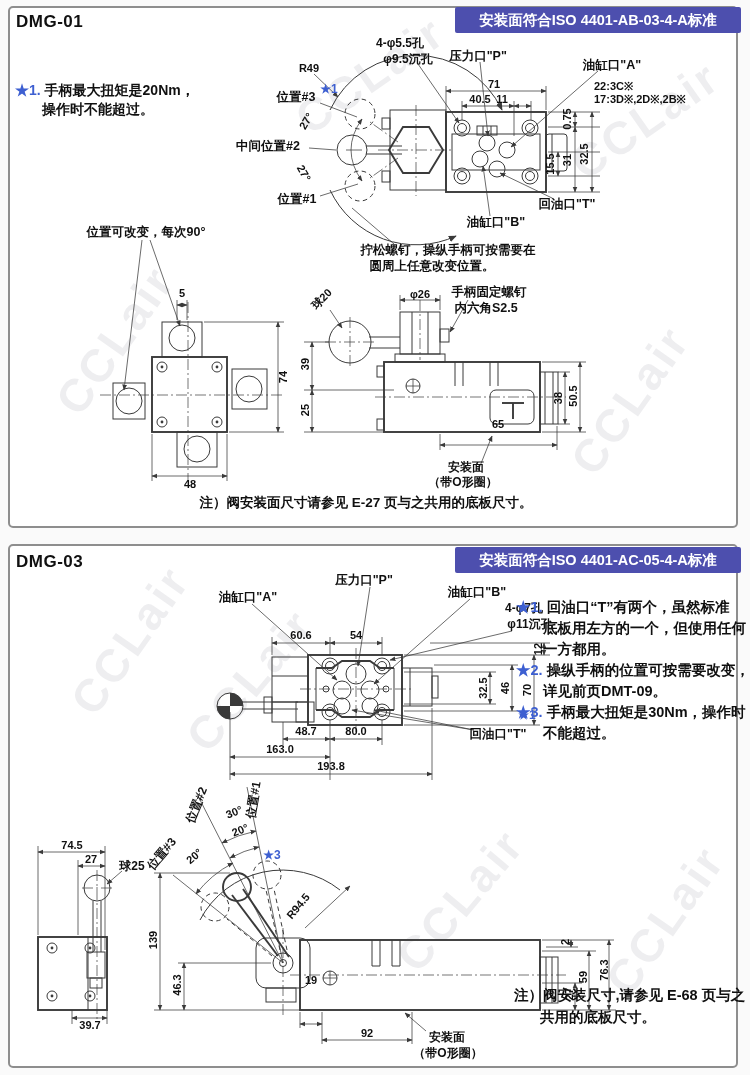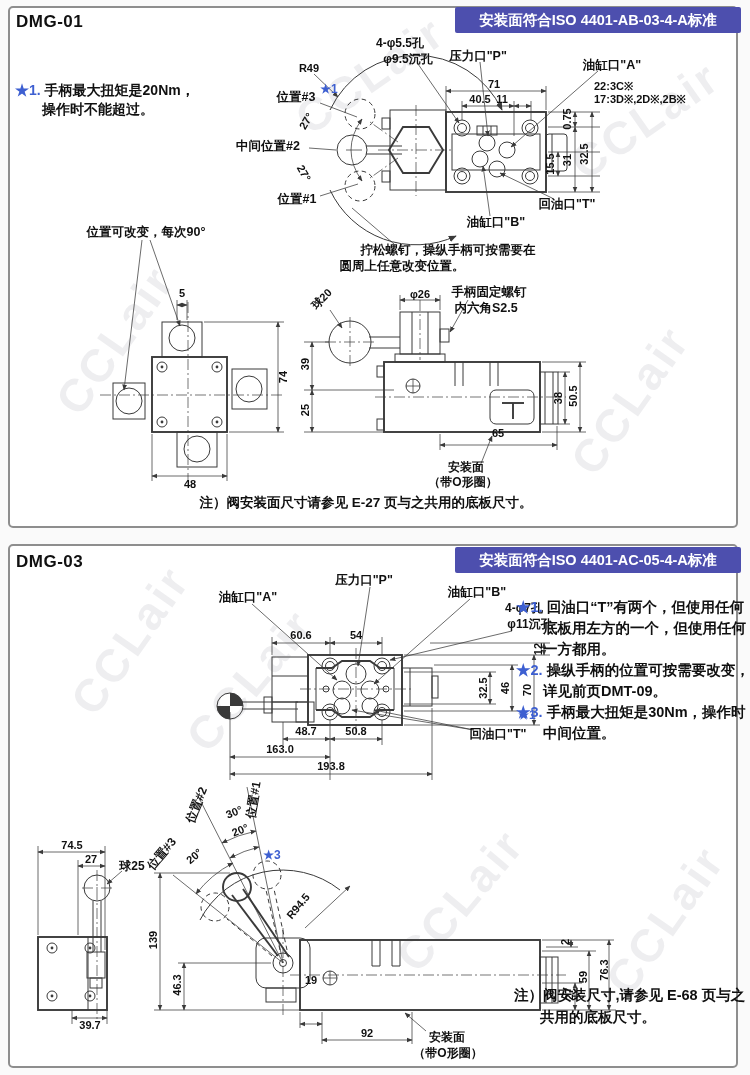--- a/index.html
+++ b/index.html
@@ -401,63 +401,63 @@
 <div class="L C s13" style="left:567px;top:204px">回油口"T"</div>
 <div class="L C s13" style="left:496px;top:222px">油缸口"B"</div>
 <div class="L C s13" style="left:296px;top:97px">位置#3</div>
 <div class="L C s12 bl" style="left:329px;top:89px">★1</div>
 <div class="L C r60" style="left:306px;top:121px">27°</div>
 <div class="L C p60" style="left:304px;top:173px">27°</div>
 <div class="L C s13" style="left:268px;top:146px">中间位置#2</div>
 <div class="L C s13" style="left:297px;top:199px">位置#1</div>
 <div class="L C s13" style="left:146px;top:232px">位置可改变，每次90°</div>
 <div class="L C s13" style="left:448px;top:250px">拧松螺钉，操纵手柄可按需要在</div>
-<div class="L C s13" style="left:402px;top:266px">圆周上任意改变位置。</div>
+<div class="L C s13" style="left:432px;top:266px">圆周上任意改变位置。</div>
 <div class="L C" style="left:182px;top:293px">5</div>
 <div class="L C r90" style="left:283px;top:377px">74</div>
 <div class="L C" style="left:190px;top:484px">48</div>
 <div class="L C r45" style="left:322px;top:299px">球20</div>
 <div class="L C" style="left:420px;top:294px">φ26</div>
 <div class="L C s13" style="left:489px;top:292px">手柄固定螺钉</div>
 <div class="L C s13" style="left:486px;top:308px">内六角S2.5</div>
 <div class="L C r90" style="left:305px;top:364px">39</div>
 <div class="L C r90" style="left:305px;top:410px">25</div>
 <div class="L C r90" style="left:558px;top:398px">38</div>
 <div class="L C r90" style="left:573px;top:396px">50.5</div>
-<div class="L C" style="left:498px;top:433px">65</div>
+<div class="L C" style="left:498px;top:424px">65</div>
 <div class="L C s12" style="left:466px;top:467px">安装面</div>
 <div class="L C s12" style="left:463px;top:482px">（带O形圈）</div>
 <div class="L C s14" style="left:366px;top:503px">注）阀安装面尺寸请参见 E-27 页与之共用的底板尺寸。</div>
 
 <div class="L model" style="left:16px;top:552px">DMG-03</div>
 <div class="L C s13" style="left:248px;top:597px">油缸口"A"</div>
 <div class="L C s13" style="left:364px;top:580px">压力口"P"</div>
 <div class="L C s13" style="left:477px;top:592px">油缸口"B"</div>
 <div class="L C s12" style="left:524px;top:608px">4-φ7孔</div>
 <div class="L C s12" style="left:530px;top:624px">φ11沉孔</div>
 <div class="L C" style="left:301px;top:635px">60.6</div>
 <div class="L C" style="left:356px;top:635px">54</div>
 <div class="L C r90" style="left:538px;top:649px">12</div>
 <div class="L C r90" style="left:483px;top:688px">32.5</div>
 <div class="L C r90" style="left:505px;top:688px">46</div>
 <div class="L C r90" style="left:527px;top:690px">70</div>
 <div class="L C" style="left:306px;top:731px">48.7</div>
-<div class="L C" style="left:356px;top:731px">50.8</div>
+<div class="L C" style="left:356px;top:731px">80.0</div>
 <div class="L C" style="left:280px;top:749px">163.0</div>
 <div class="L C" style="left:331px;top:766px">193.8</div>
 <div class="L C s13" style="left:498px;top:734px">回油口"T"</div>
 <div class="L C s12 bl" style="left:527px;top:715px">★1</div>
 
-<div class="L n2" style="left:516px;top:598px"><span class="bl">★1.</span> <span>回油口“T”有两个，但使用任何</span></div>
+<div class="L n2" style="left:516px;top:598px"><span class="bl">★1.</span> <span>回油口“T”有两个，虽然标准</span></div>
 <div class="L n2" style="left:543px;top:619px">底板用左方的一个，但使用任何</div>
 <div class="L n2" style="left:543px;top:640px">一方都用。</div>
 <div class="L n2" style="left:516px;top:661px"><span class="bl">★2.</span> <span>操纵手柄的位置可按需要改变，</span></div>
 <div class="L n2" style="left:543px;top:682px">详见前页DMT-09。</div>
 <div class="L n2" style="left:516px;top:703px"><span class="bl">★3.</span> <span>手柄最大扭矩是30Nm，操作时</span></div>
-<div class="L n2" style="left:543px;top:724px">中间位置。</div>
+<div class="L n2" style="left:543px;top:724px">不能超过。</div>
 
 <div class="L C" style="left:72px;top:845px">74.5</div>
 <div class="L C" style="left:91px;top:859px">27</div>
 <div class="L C s12" style="left:132px;top:866px">球25</div>
 <div class="L C" style="left:90px;top:1025px">39.7</div>
 <div class="L C r50 s12" style="left:162px;top:854px">位置#3</div>
 <div class="L C r40" style="left:194px;top:856px">20°</div>
 <div class="L C r68 s12" style="left:197px;top:805px">位置#2</div>
 <div class="L C r22" style="left:234px;top:812px">30°</div>
 <div class="L C r22" style="left:240px;top:830px">20°</div>

